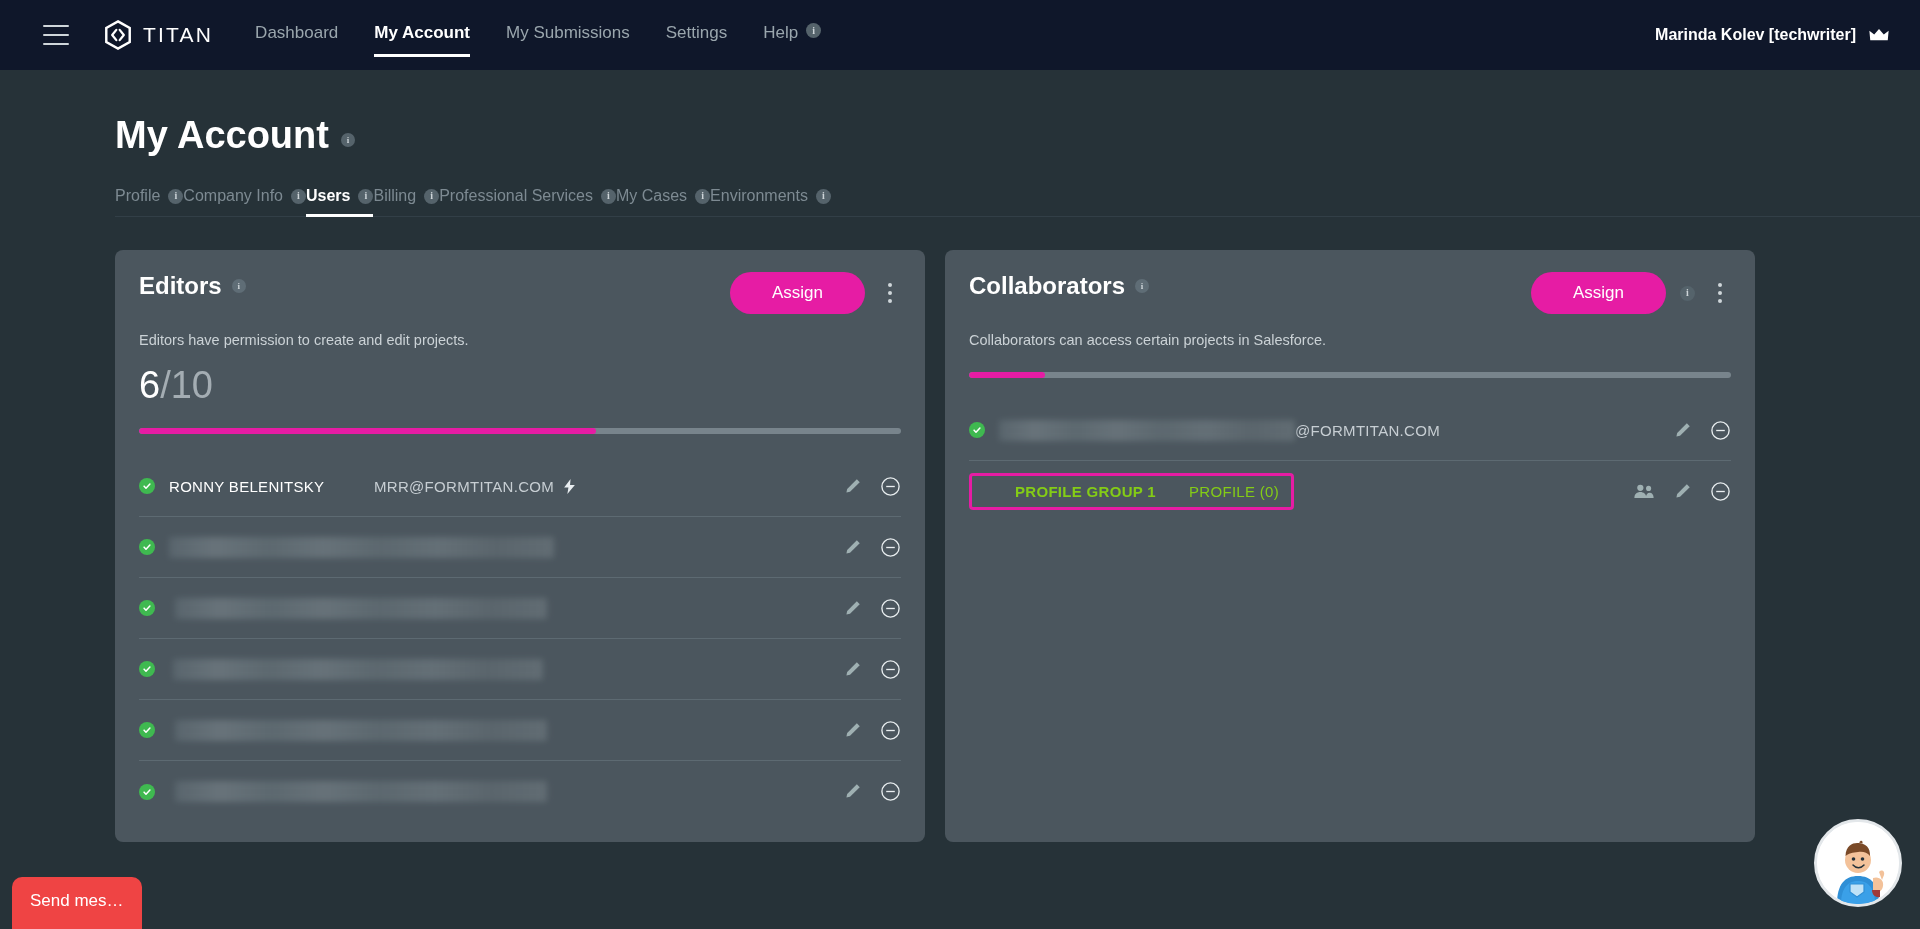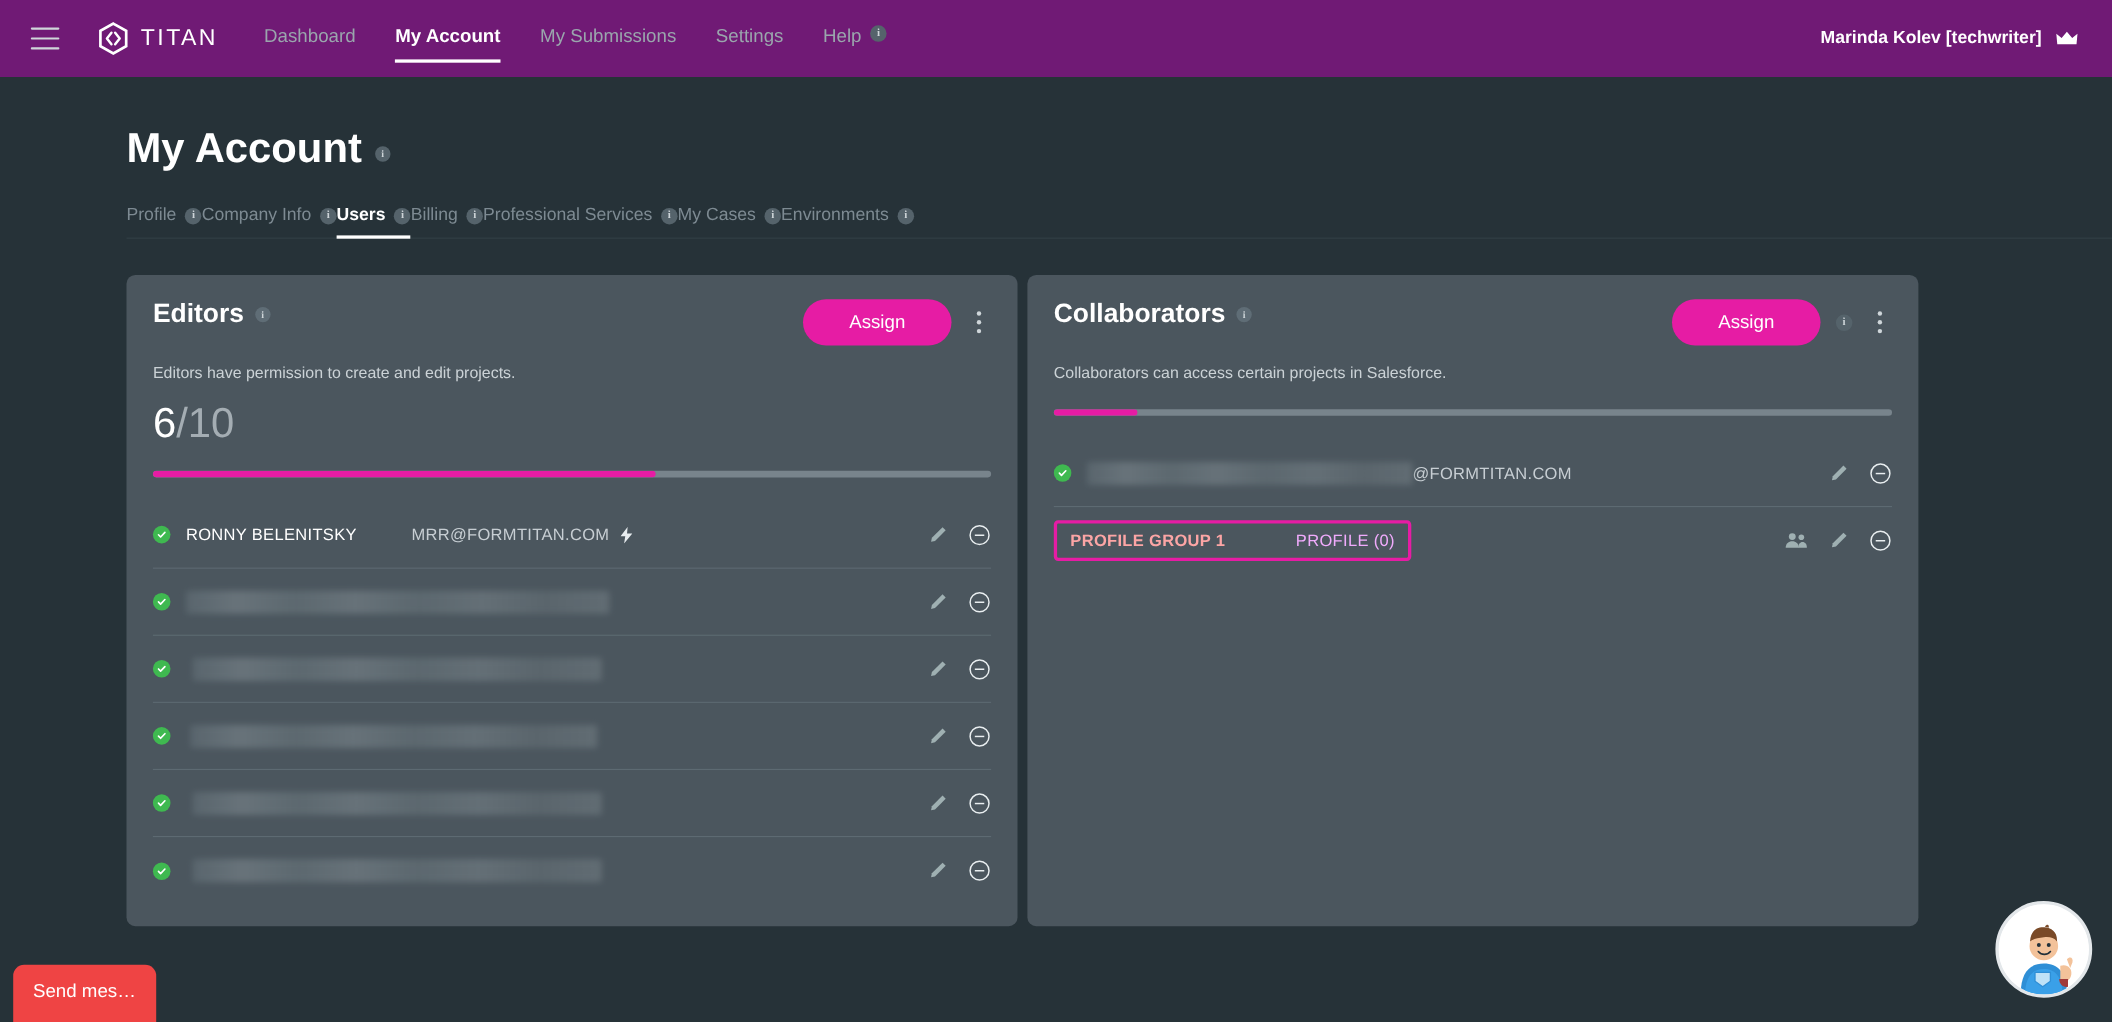--- a/index.html
+++ b/index.html
@@ -6,24 +6,24 @@
   html, body {
     width: 1920px; height: 929px;
     background: #263238;
     font-family: "Liberation Sans", sans-serif;
     overflow: hidden;
   }
 
   
   .topnav {
     height: 70px;
-    background: #701a75;
+    background: #0f172a;
     display: flex;
     align-items: center;
-    padding: 0 28px;
+    padding: 0 43px;
     position: relative;
   }
   .hamburger {
     width: 26px; height: 20px;
     display: flex; flex-direction: column; justify-content: space-between;
     cursor: pointer;
     margin-right: 34px;
   }
   .hamburger span { display:block; height: 2px; background: #cfd6da; border-radius: 1px; }
 
@@ -82,21 +82,21 @@
     padding-bottom: 11px; position: relative; white-space: nowrap;
   }
   .tab.active { color: #ffffff; font-weight: bold; }
   .tab.active::after {
     content: ""; position: absolute; left: 0; right: 0; bottom: -1px;
     height: 3px; background: #ffffff;
   }
 
   
   .cards {
-    display: flex; gap: 9px;
+    display: flex; gap: 20px;
     padding: 33px 0 0 115px;
   }
   .card {
     width: 810px;
     background: #4b565e;
     border-radius: 8px;
     padding: 22px 24px 20px 24px;
     min-height: 553px;
     position: relative;
   }
@@ -169,22 +169,22 @@
 
   
   .row.hl { border-bottom: none; }
   .hl-box {
     border: 3px solid #e61ca4;
     border-radius: 4px;
     padding: 7px 12px;
     display: flex; align-items: center;
     width: 325px;
   }
-  .hl-name { color: #fca5a5; font-size: 15px; font-weight: bold; letter-spacing: .3px; }
-  .hl-profile { color: #f0abfc; font-size: 15px; letter-spacing: .3px; margin-left: auto; }
+  .hl-name { color: #84cc16; font-size: 15px; font-weight: bold; letter-spacing: .3px; margin-left: 31px; }
+  .hl-profile { color: #84cc16; font-size: 15px; letter-spacing: .3px; margin-left: auto; }
 
   
   .send-msg {
     position: absolute; left: 12px; bottom: 0;
     background: #ef4444; color: #ffffff;
     font-size: 17px; padding: 14px 18px 18px 18px;
     border-radius: 10px 10px 0 0; cursor: pointer; white-space: nowrap;
     border: none; font-family: "Liberation Sans", sans-serif;
   }
   .chat-avatar {

